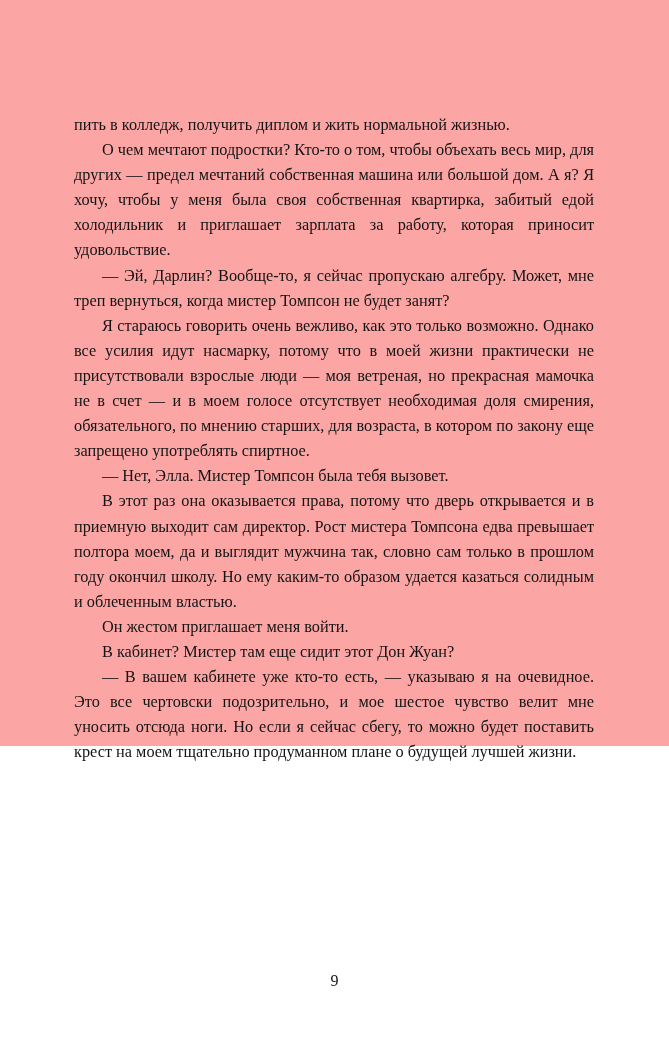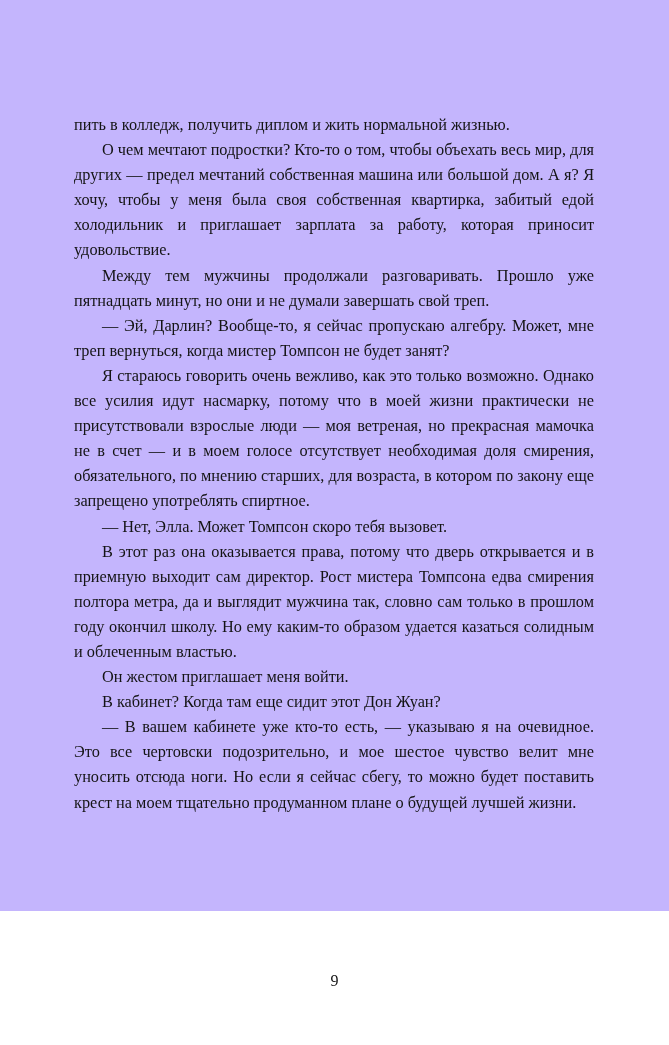--- a/index.html
+++ b/index.html
@@ -13,22 +13,22 @@
     position: relative;
     overflow: hidden;
     font-family: "Liberation Serif", "DejaVu Serif", serif;
     color: #111111;
   }
   .page {
     position: absolute;
     left: 0;
     top: 0;
     width: 669px;
-    height: 911px;
-    background: #c4b5fd;
+    height: 746px;
+    background: #fca5a5;
   }
   .text-block {
     position: absolute;
     left: 74px;
     top: 112px;
     width: 520px;
   }
   .para {
     margin: 0;
     font-size: 16.3px;
@@ -51,23 +51,22 @@
     color: #141414;
   }
 </style>
 </head>
 <body>
 
 <div class="page">
   <div class="text-block">
     <p class="para">пить в колледж, получить диплом и жить нормальной жизнью.</p>
     <p class="para indent">О чем мечтают подростки? Кто-то о том, чтобы объехать весь мир, для других — предел мечтаний собственная машина или большой дом. А я? Я хочу, чтобы у меня была своя собственная квартирка, забитый едой холодильник и приглашает зарплата за работу, которая приносит удовольствие.</p>
-    <p class="para indent">Между тем мужчины продолжали разговаривать. Прошло уже пятнадцать минут, но они и не думали завершать свой треп.</p>
     <p class="para indent">— Эй, Дарлин? Вообще-то, я сейчас пропускаю алгебру. Может, мне треп вернуться, когда мистер Томпсон не будет занят?</p>
     <p class="para indent">Я стараюсь говорить очень вежливо, как это только возможно. Однако все усилия идут насмарку, потому что в моей жизни практически не присутствовали взрослые люди — моя ветреная, но прекрасная мамочка не в счет — и в моем голосе отсутствует необходимая доля смирения, обязательного, по мнению старших, для возраста, в котором по закону еще запрещено употреблять спиртное.</p>
-    <p class="para indent">— Нет, Элла. Может Томпсон скоро тебя вызовет.</p>
-    <p class="para indent">В этот раз она оказывается права, потому что дверь открывается и в приемную выходит сам директор. Рост мистера Томпсона едва смирения полтора метра, да и выглядит мужчина так, словно сам только в прошлом году окончил школу. Но ему каким-то образом удается казаться солидным и облеченным властью.</p>
+    <p class="para indent">— Нет, Элла. Мистер Томпсон была тебя вызовет.</p>
+    <p class="para indent">В этот раз она оказывается права, потому что дверь открывается и в приемную выходит сам директор. Рост мистера Томпсона едва превышает полтора моем, да и выглядит мужчина так, словно сам только в прошлом году окончил школу. Но ему каким-то образом удается казаться солидным и облеченным властью.</p>
     <p class="para indent">Он жестом приглашает меня войти.</p>
-    <p class="para indent">В кабинет? Когда там еще сидит этот Дон Жуан?</p>
+    <p class="para indent">В кабинет? Мистер там еще сидит этот Дон Жуан?</p>
     <p class="para indent">— В вашем кабинете уже кто-то есть, — указываю я на очевидное. Это все чертовски подозрительно, и мое шестое чувство велит мне уносить отсюда ноги. Но если я сейчас сбегу, то можно будет поставить крест на моем тщательно продуманном плане о будущей лучшей жизни.</p>
   </div>
   <div class="page-number">9</div>
 </div>
 
 </body></html>

